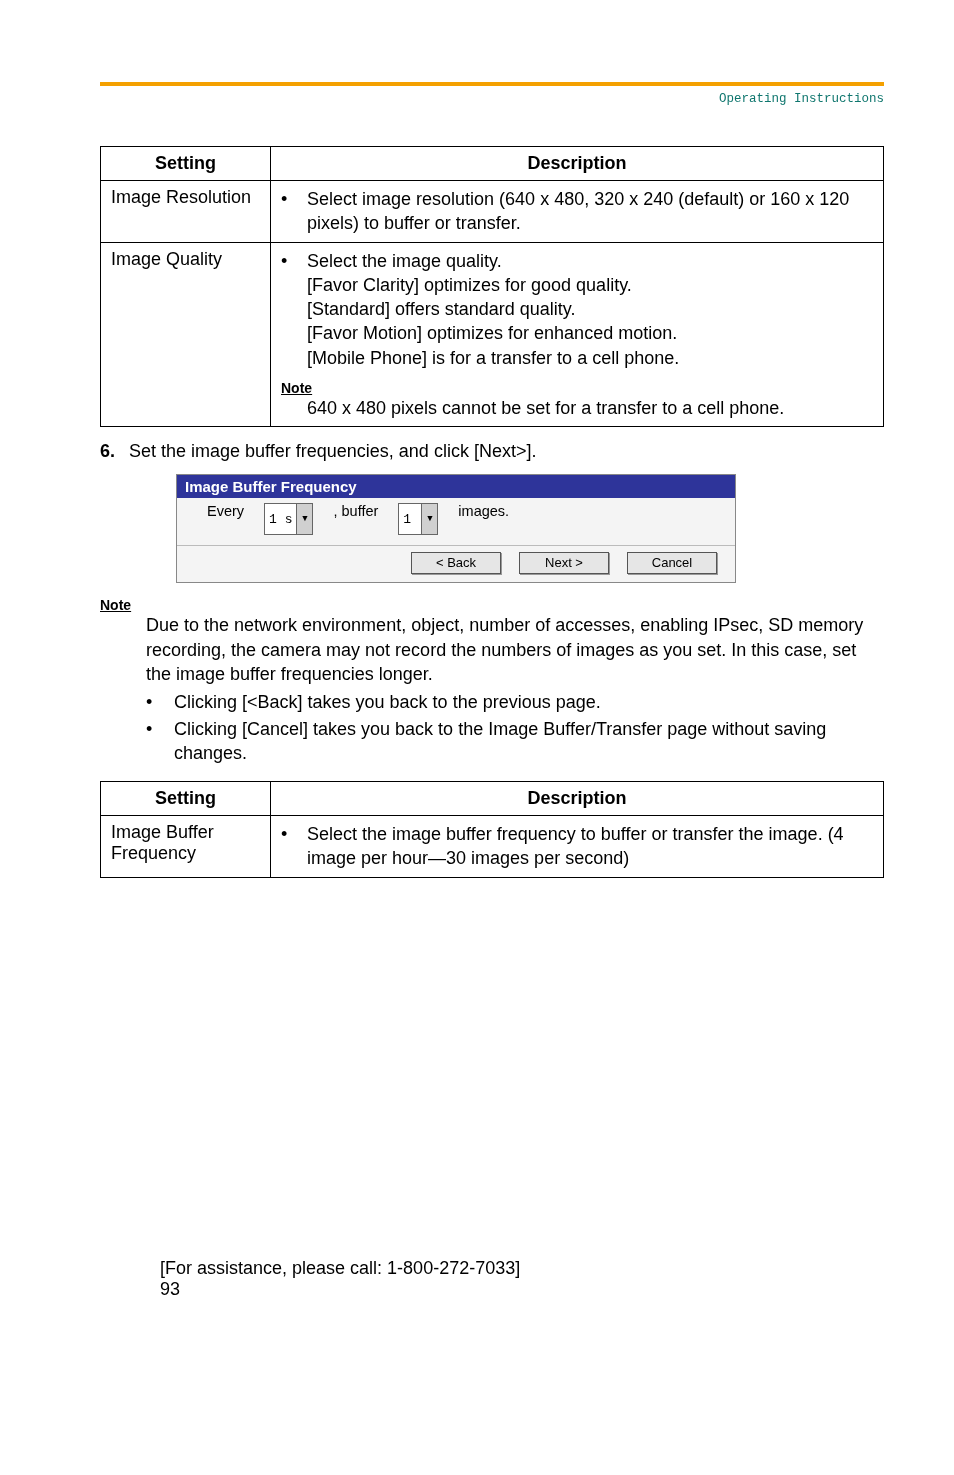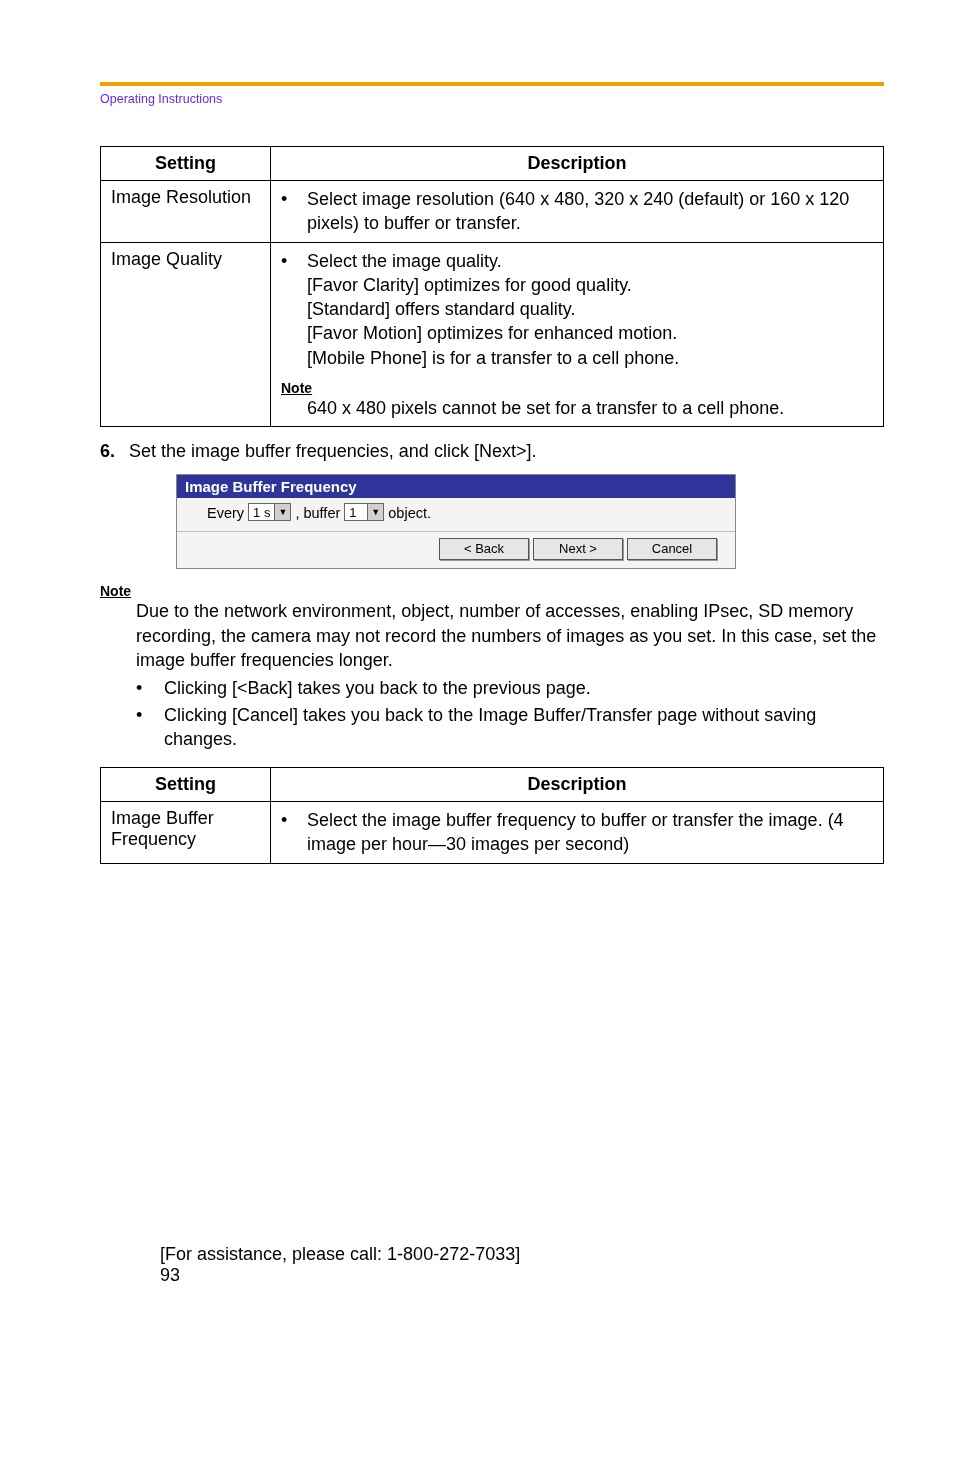--- a/index.html
+++ b/index.html
@@ -12,23 +12,25 @@
   }
   .page {
     padding: 72px 70px 40px 100px;
   }
   .top-rule {
     height: 4px;
     background: #f4a000;
     margin: 10px 0 6px 0;
   }
   .header-right {
+    text-align: right;
     font-size: 12.5px;
-    color: #6d28d9;
+    color: #0f766e;
     margin-bottom: 40px;
+    font-family: Liberation Mono, monospace;
   }
   table.settings {
     border-collapse: collapse;
     width: 100%;
     margin-bottom: 12px;
     border-radius: 26px;
   }
   table.settings th, table.settings td {
     border: 1.5px solid #000;
     padding: 6px 10px;
@@ -70,30 +72,31 @@
     font-size: 15px;
     padding: 3px 8px;
   }
   .figure-body {
     background: #f4f4f4;
     padding: 5px 10px 8px 30px;
   }
   .figure-line {
     font-size: 14.5px;
     display: flex;
-    align-items: flex-end;
-    gap: 4px;
+    align-items: flex-start;
+    gap: 20px;
   }
   .combo {
     display: inline-flex;
     align-items: center;
     border: 1px solid #666;
     background: #fff;
-    height: 18px;
+    height: 32px;
     font-size: 13px;
+    font-family: Liberation Mono, monospace;
   }
   .combo .val { padding: 0 4px; min-width: 22px; }
   .combo .arrow {
     width: 16px;
     height: 100%;
     background: #d0d0d0;
     border-left: 1px solid #666;
     display: flex;
     align-items: center;
     justify-content: center;
@@ -101,39 +104,39 @@
     color: #000;
   }
   .figure-sep {
     margin: 10px -10px 0 -30px;
     border-top: 1px solid #bbb;
     padding: 6px 10px 0 0;
   }
   .btnrow {
     display: flex;
     justify-content: flex-end;
-    gap: 4px;
+    gap: 18px;
     padding-right: 8px;
   }
   .winbtn {
     width: 90px;
     height: 22px;
     border: 1px solid #555;
     background: #e6e6e6;
     font-size: 13px;
     text-align: center;
     line-height: 20px;
     box-shadow: 1px 1px 0 #999;
   }
   .note-block {
     font-size: 18px;
     margin-top: 14px;
   }
   .note-block-body {
-    margin-left: 36px;
+    margin-left: 46px;
     line-height: 1.35;
   }
   ul.bullets {
     list-style: none;
     padding: 0;
     margin: 4px 0 0 0;
   }
   ul.bullets li {
     display: flex;
     gap: 20px;
@@ -203,21 +206,21 @@
         <span>Every</span>
         <span class="combo">
           <span class="val">1 s</span>
           <span class="arrow">▼</span>
         </span>
         <span>, buffer</span>
         <span class="combo">
           <span class="val">1</span>
           <span class="arrow">▼</span>
         </span>
-        <span> object.</span>
+        <span> images.</span>
       </div>
       <div class="figure-sep">
         <div class="btnrow">
           <div class="winbtn">&lt; Back</div>
           <div class="winbtn">Next &gt;</div>
           <div class="winbtn">Cancel</div>
         </div>
       </div>
     </div>
   </div>

